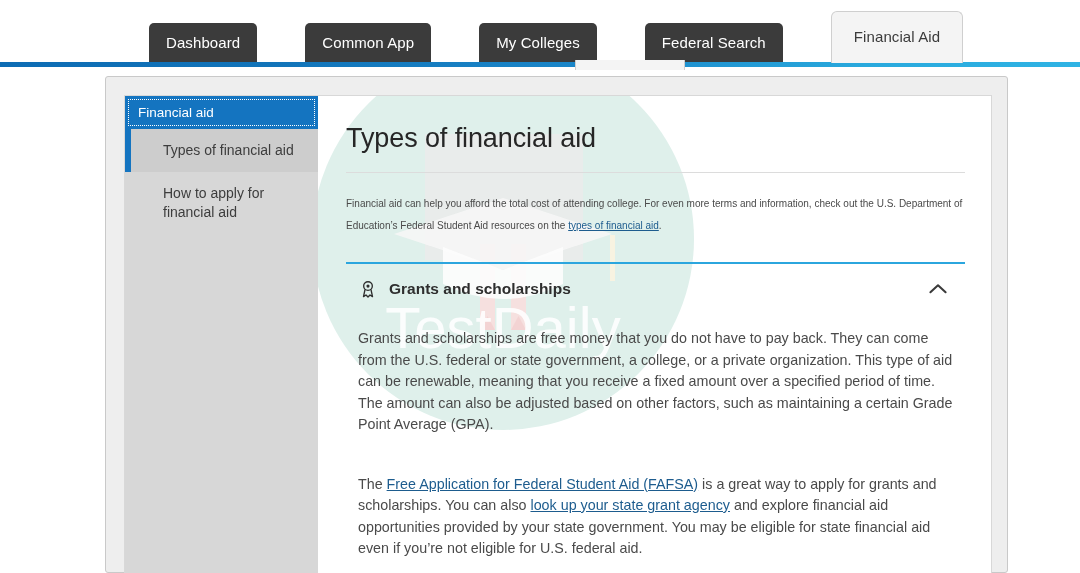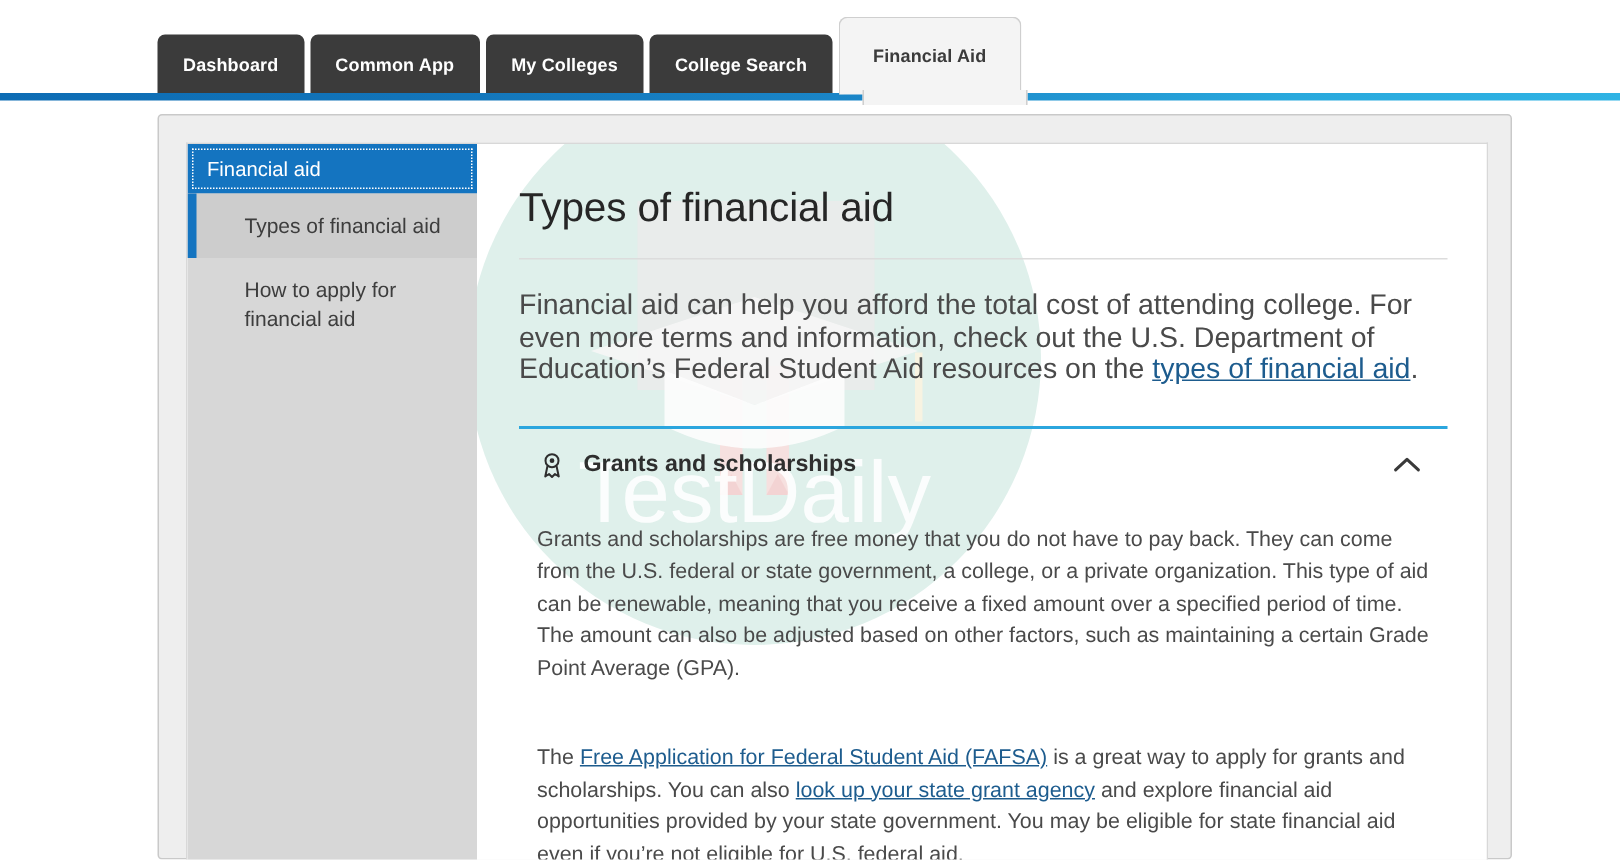--- a/index.html
+++ b/index.html
@@ -32,31 +32,32 @@
     position: absolute;
     left: 105px;
     bottom: 0;
     display: flex;
     align-items: flex-end;
     height: 63px;
   }
   .tab {
     background: #3b3b3b;
     color: #ffffff;
-    font-size: 12px;
-    font-weight: bold;
+    font-size: 15px;
+    font-weight: normal;
     letter-spacing: .1px;
     height: 40px;
     line-height: 40px;
     padding: 0 17px;
     margin-right: 4px;
     border-radius: 5px 5px 0 0;
     white-space: nowrap;
     cursor: pointer;
     user-select: none;
+    margin-left: 44px;
   }
   .tab.active {
     background: #f4f4f4;
     color: #3b3b3b;
     height: 52px;
     line-height: 50px;
     padding: 0 22px;
     margin-right: 0;
     border: 1px solid #cfcfcf;
     border-bottom: none;
@@ -189,21 +190,21 @@
     letter-spacing: -.1px;
   }
   #title-rule {
     margin: 18px 0 0 0;
     height: 1px;
     background: #dcdcdc;
   }
 
   p.intro {
     margin: 20px 0 0 0;
-    font-size: 19px;
+    font-size: 10px;
     line-height: 21.5px;
     color: #4a4a4a;
   }
   a.link {
     color: #1d5c8e;
     text-decoration: underline;
     cursor: pointer;
   }
 
   
@@ -251,21 +252,21 @@
 </head>
 <body>
 
 <div id="page">
 
   <div id="tabbar">
     <div id="tablist">
       <div class="tab">Dashboard</div>
       <div class="tab">Common App</div>
       <div class="tab">My Colleges</div>
-      <div class="tab">College Search</div>
+      <div class="tab">Federal Search</div>
       <div class="tab active">Financial Aid</div>
     </div>
   </div>
 
   <div id="bluerule"></div>
   <div id="tabcover"></div>
 
   <div id="frame">
     <div id="inner">
 

